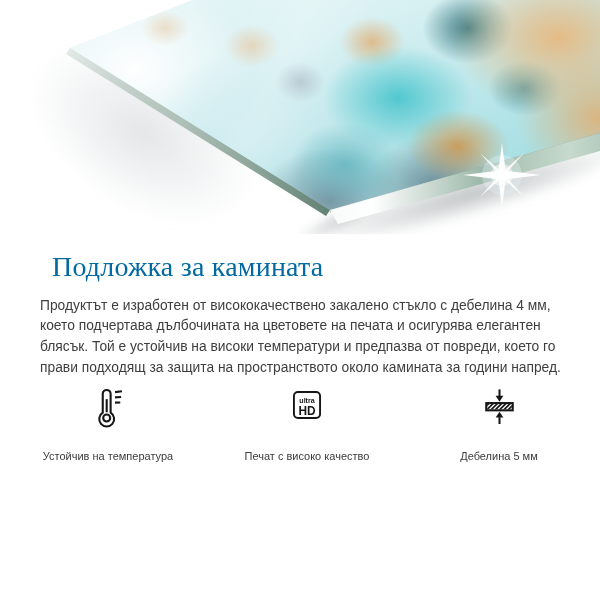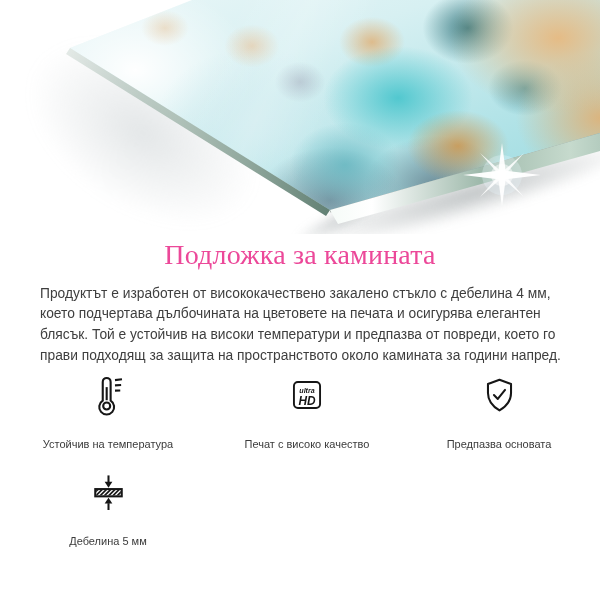--- a/index.html
+++ b/index.html
@@ -63,33 +63,33 @@
     position:absolute;inset:0;
     clip-path:polygon(330px 210px, 600px 133px, 600px 151px, 338px 224px);
     background:linear-gradient(to right,
       #7d9a8c 0%, #b9d2c5 22%, #eaf6ef 46%, #ffffff 62%, #9eb9ab 80%, #c6dacd 95%, #b4ccbf 100%);
   }
   .sparkle{position:absolute;left:460px;top:133px;width:84px;height:84px;}
   
   .content{padding:4px 40px 0 40px;}
   .title{
     font-family:"Liberation Serif", serif;font-weight:400;
-    font-size:28px;line-height:33.5px;color:#ec4899;letter-spacing:0.2px;margin:0;text-align:center;
+    font-size:28px;line-height:33.5px;color:#0369a1;letter-spacing:0.2px;margin:12px;
   }
   .title span{display:block;}
   .desc{
     margin:12px 0 0 0;width:524px;
     font-size:13.8px;line-height:20.7px;color:#3e3e3e;
   }
   .features{
     display:grid;grid-template-columns:216px 182px 202px;row-gap:21px;
     margin:8px 0 0 -40px;width:600px;
   }
   .feature{display:flex;flex-direction:column;align-items:center;}
-  .icon-wrap{height:42px;display:flex;align-items:center;justify-content:center;font-style:italic;}
+  .icon-wrap{height:42px;display:flex;align-items:flex-start;justify-content:center;}
   .feature-label{margin-top:22px;font-size:11px;color:#3b3b3b;white-space:nowrap;}
   .ico{stroke:#161616;fill:none;stroke-width:2.4;}
 </style>
 </head>
 <body>
 
 <div class="hero">
   <div class="shadow-left"></div>
   <div class="shadow-bottom"></div>
   <div class="shadow-corner"></div>
@@ -137,29 +137,20 @@
       <div class="icon-wrap">
         <svg width="38" height="38" viewBox="0 0 48 48">
           <rect class="ico" stroke-width="2.8" x="7.5" y="7.5" width="33" height="33" rx="5"></rect>
           <text x="24" y="21" text-anchor="middle" font-family="Liberation Sans, sans-serif" font-size="9" font-weight="700" fill="#161616">ultra</text>
           <text x="24" y="36" text-anchor="middle" font-family="Liberation Sans, sans-serif" font-size="15" font-weight="700" fill="#161616">HD</text>
         </svg>
       </div>
       <div class="feature-label">Печат с високо качество</div>
     </div>
 
-    <div class="feature">
-      <div class="icon-wrap">
-        <svg width="41" height="41" viewBox="0 0 48 48">
-          <path class="ico" stroke-width="2.5" stroke-linejoin="round" d="M24 5.5 L37.5 10.5 V21 C37.5 30.5 31.5 37 24 41.5 C16.5 37 10.5 30.5 10.5 21 V10.5 Z"></path>
-          <path class="ico" stroke-width="2.8" stroke-linecap="round" stroke-linejoin="round" d="M17.5 23.5 L22 28 L30.5 17.5"></path>
-        </svg>
-      </div>
-      <div class="feature-label">Предпазва основата</div>
-    </div>
 
 
 
     <div class="feature">
       <div class="icon-wrap">
         <svg width="41" height="41" viewBox="0 0 48 48">
           <defs>
             <clipPath id="barClip">
                 <rect x="9.5" y="21" width="29" height="6.5"></rect>
               </clipPath>

